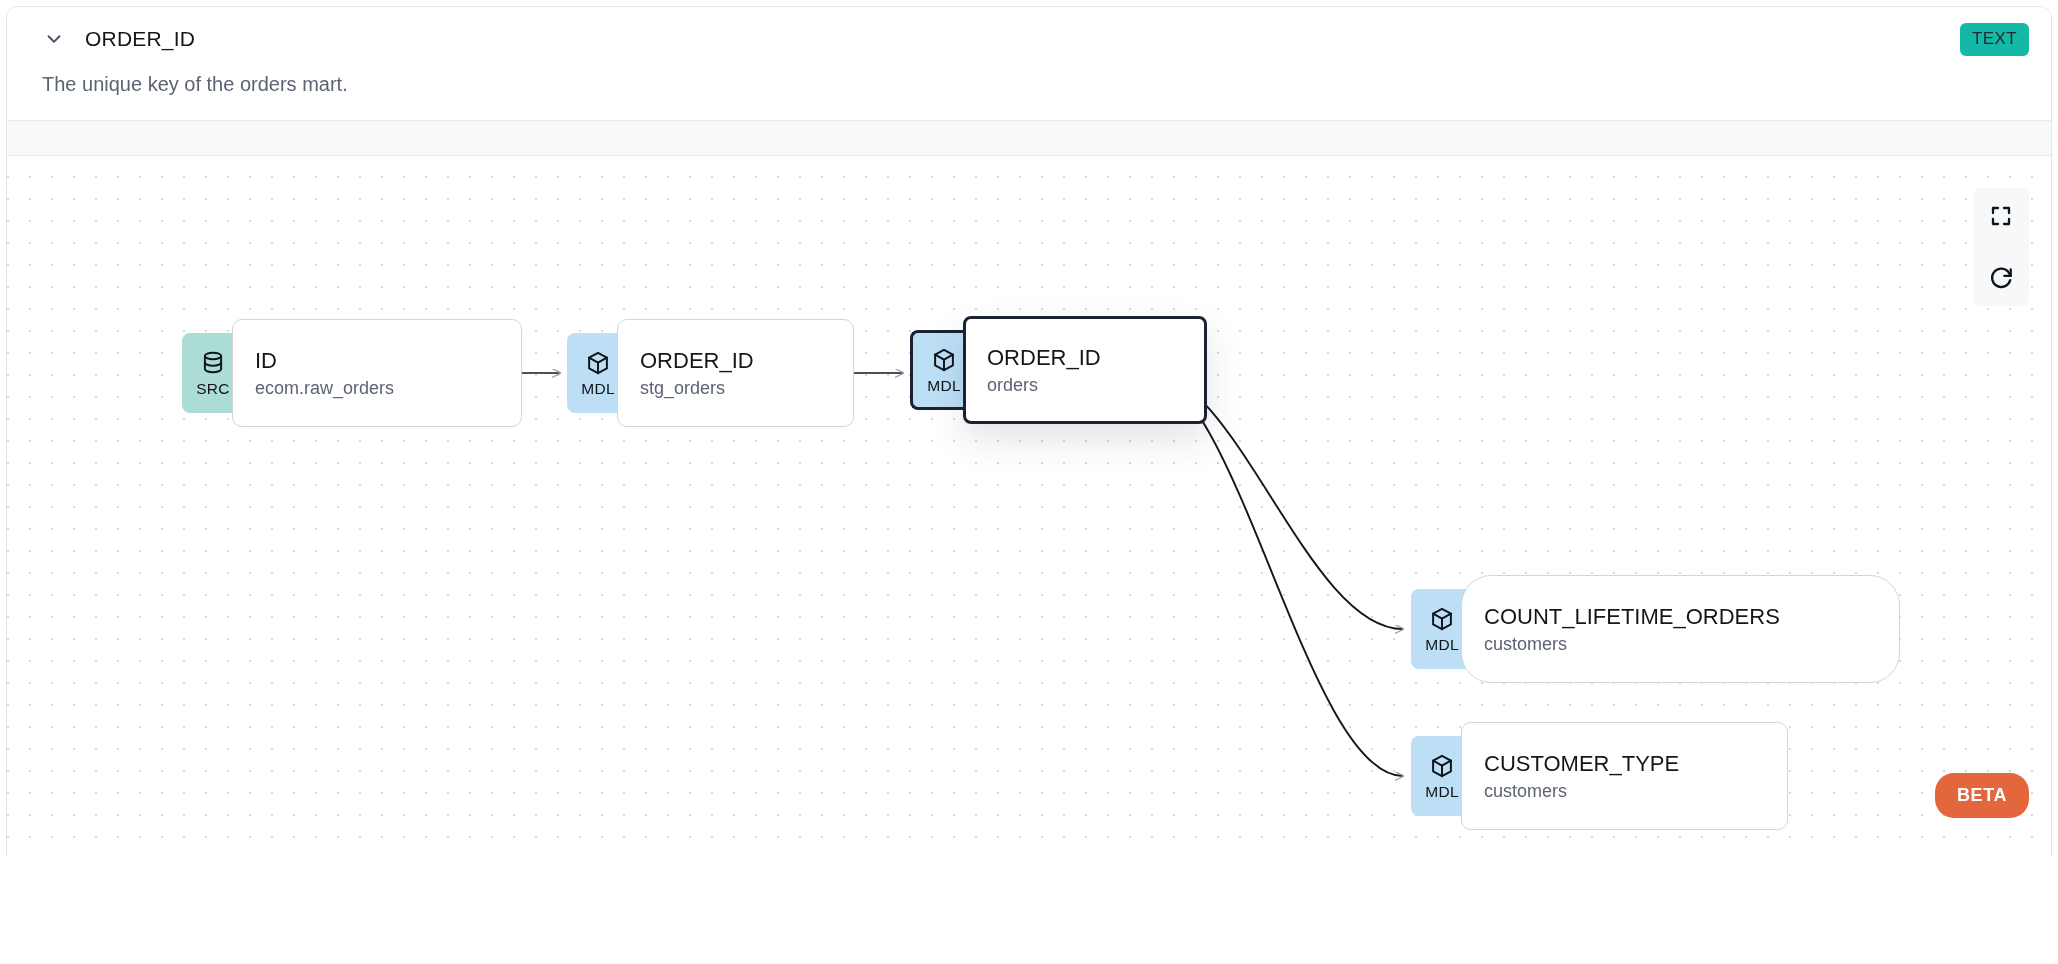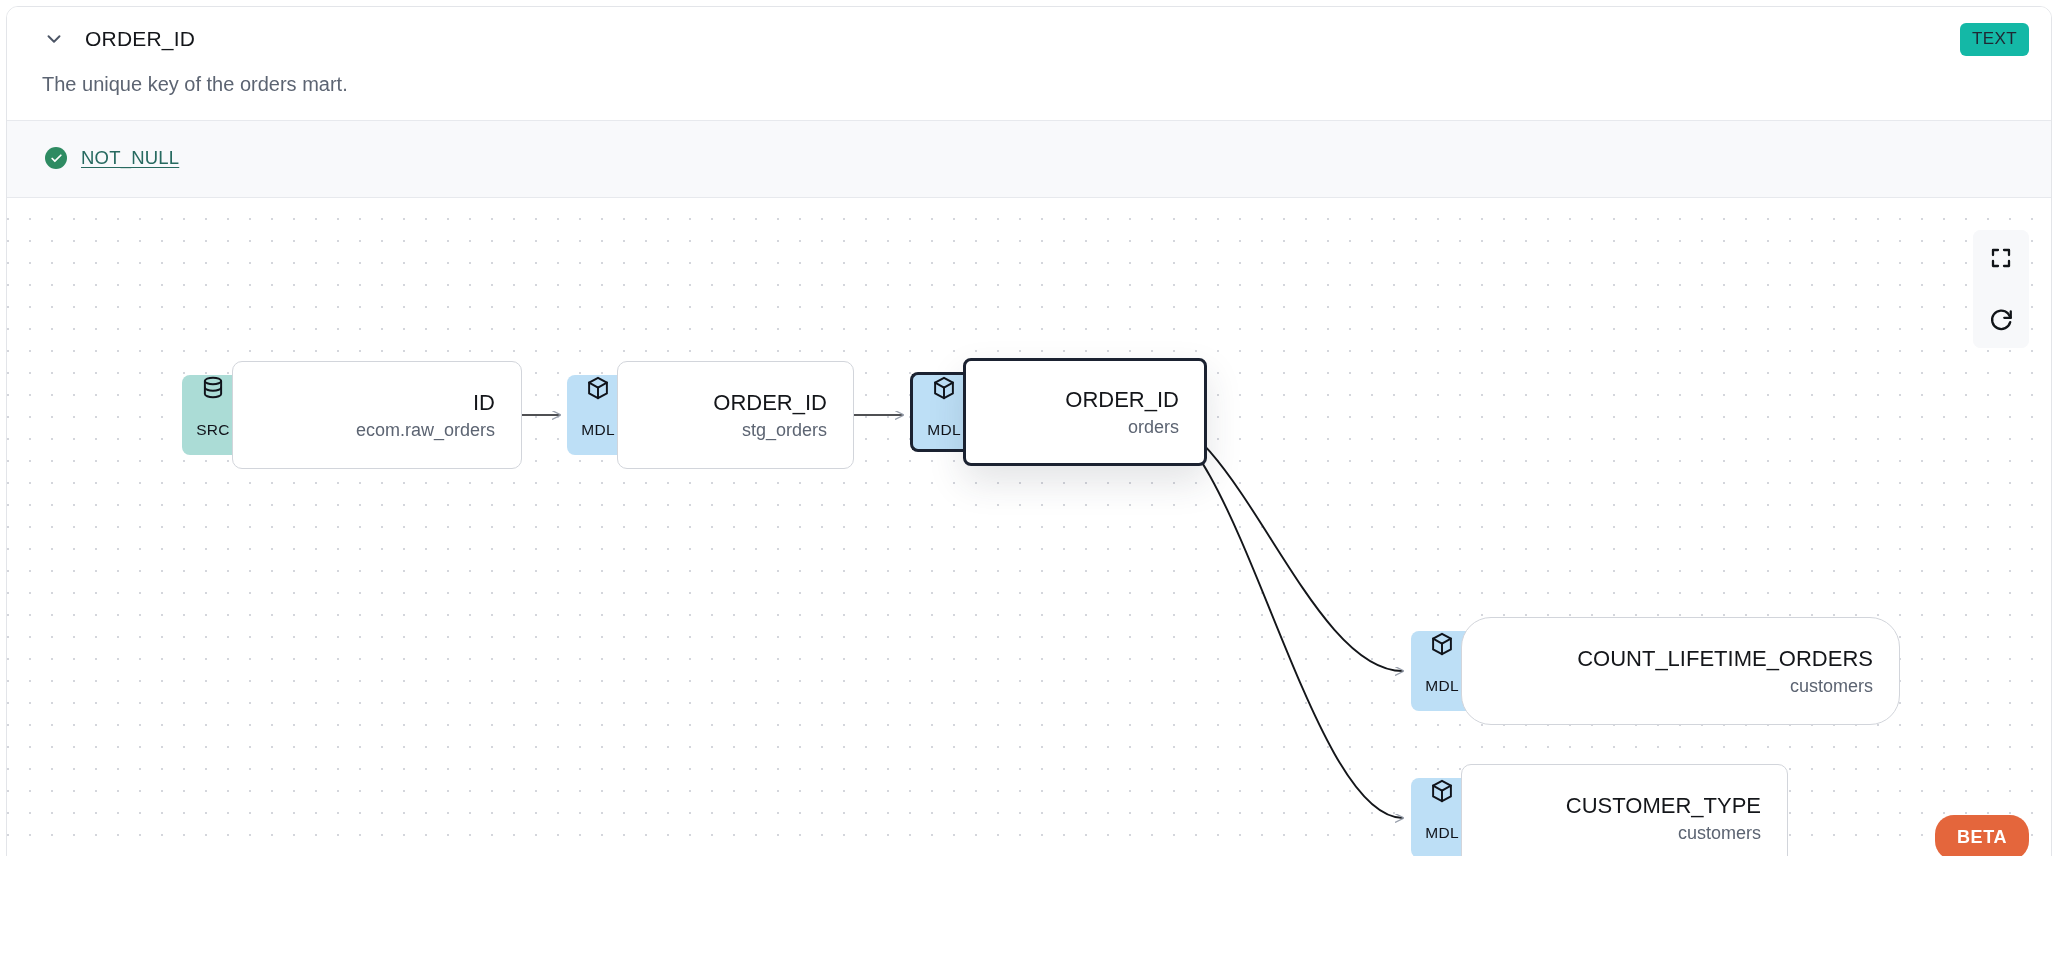--- a/index.html
+++ b/index.html
@@ -130,22 +130,22 @@
     align-items: stretch;
     height: 108px;
   }
   .node-badge {
     width: 62px;
     flex: 0 0 62px;
     border-radius: 8px 0 0 8px;
     display: flex;
     flex-direction: column;
     align-items: center;
-    justify-content: flex-start;
-    gap: 18px;
+    justify-content: center;
+    gap: 2px;
     margin-top: 14px;
     margin-bottom: 14px;
     position: relative;
     z-index: 1;
   }
   .node-badge.src { background: #abdcd6; }
   .node-badge.mdl { background: #bddff6; }
   .node-badge svg { display:block; }
   .badge-text {
     font-size: 15.5px;
@@ -159,21 +159,20 @@
     z-index: 2;
     margin-left: -12px;
     background: #ffffff;
     border: 1px solid #d2d5db;
     border-radius: 10px;
     padding: 16px 26px 14px 22px;
     display: flex;
     flex-direction: column;
     justify-content: center;
     min-width: 0;
-    text-align: right;
   }
   .node-name {
     font-size: 22px;
     color: #14161a;
     line-height: 1.12;
     white-space: nowrap;
   }
   .node-sub {
     font-size: 18px;
     color: #5c6472;
@@ -245,28 +244,20 @@
       </div>
       <div class="col-title">ORDER_ID</div>
       <div class="header-spacer"></div>
       <div class="type-badge">TEXT</div>
     </div>
 
     <div class="description">The unique key of the orders mart.</div>
 
     <div class="tests">
 
-      <div class="test-row">
-        <span class="check-icon">
-          <svg width="13" height="13" viewBox="0 0 24 24" fill="none" stroke="#ffffff" stroke-width="3.2" stroke-linecap="round" stroke-linejoin="round">
-            <polyline points="20 6 9 17 4 12"></polyline>
-          </svg>
-        </span>
-        <a class="test-link">NOT_NULL</a>
-      </div>
 
 
     </div>
 
     <div class="graph">
 
       <svg class="edges-svg" viewBox="0 0 2044 690" preserveAspectRatio="none">
         <defs>
           <marker id="arrow" markerWidth="9" markerHeight="9" refX="8" refY="4.5" orient="auto" markerUnits="userSpaceOnUse">
             <path d="M0,0 L9,4.5 L0,9" fill="none" stroke="#9aa1ad" stroke-width="1.3"></path>

